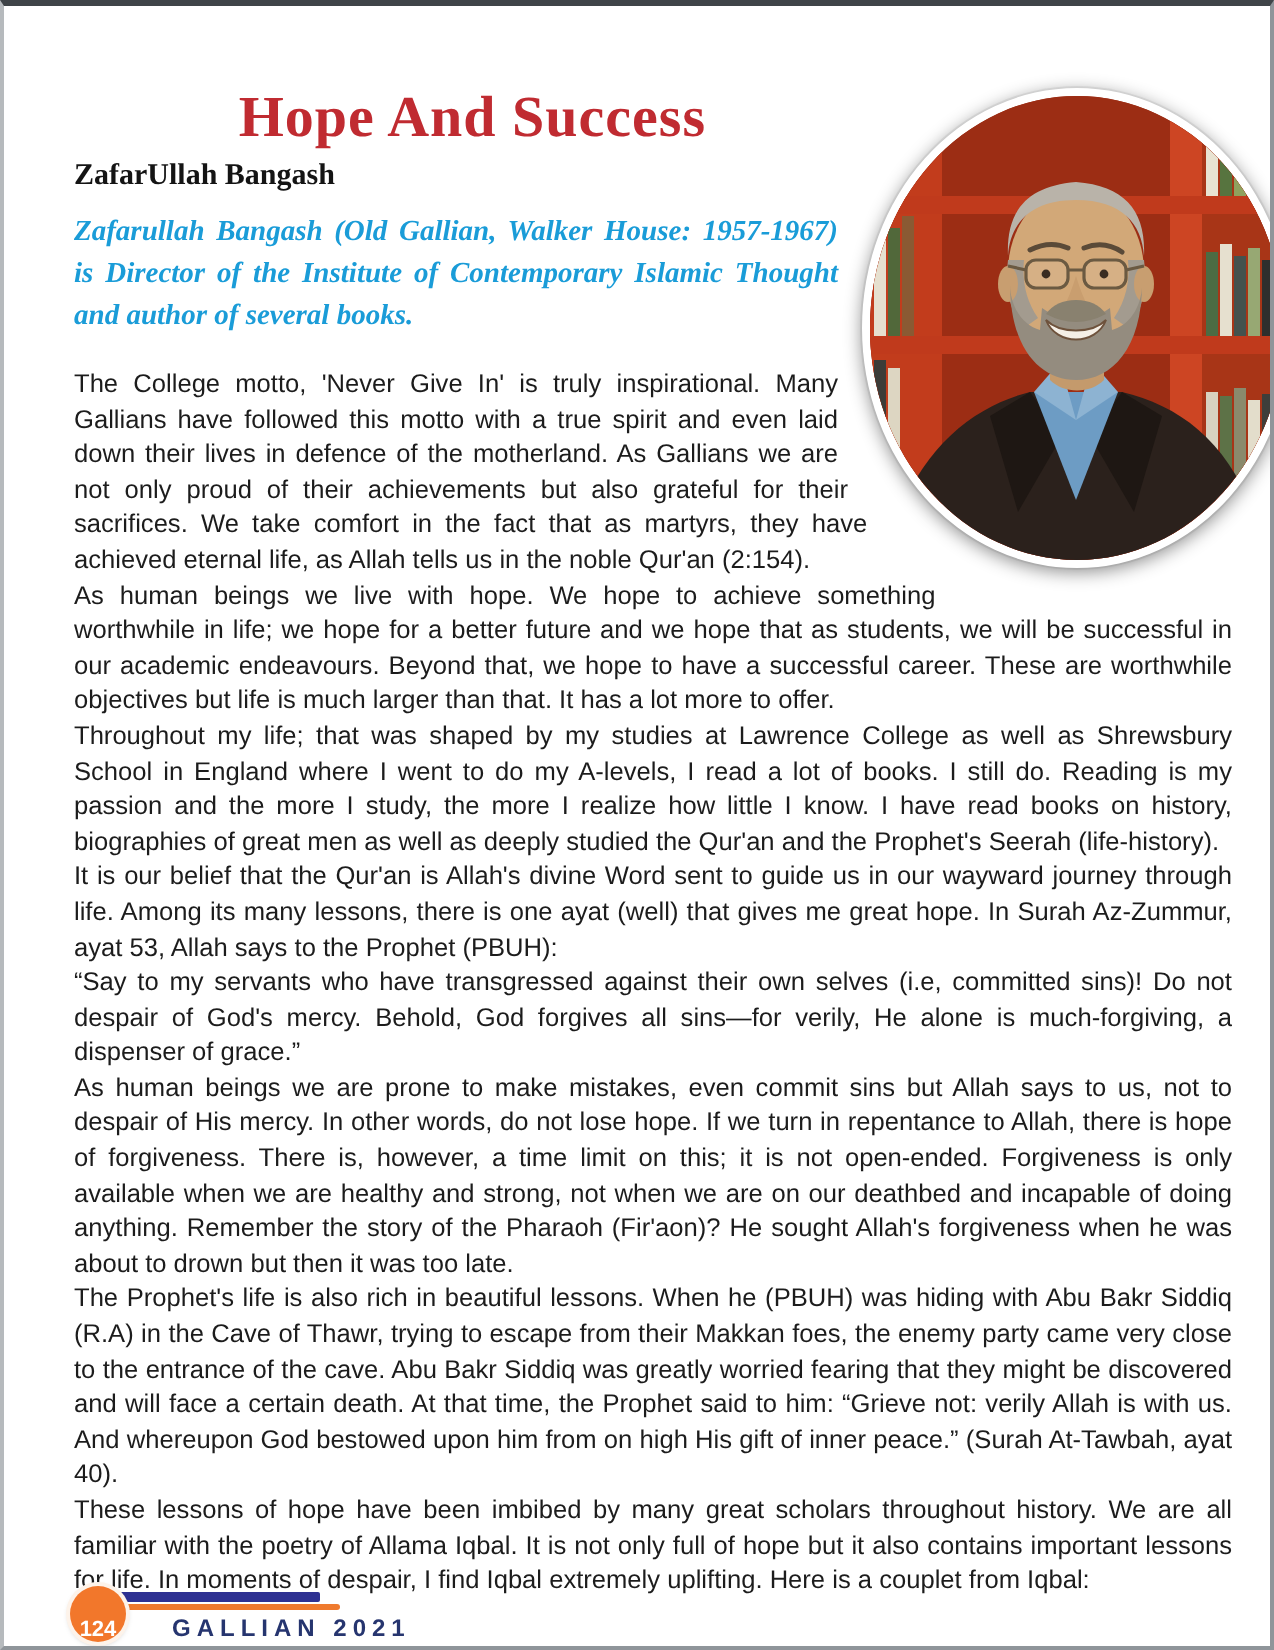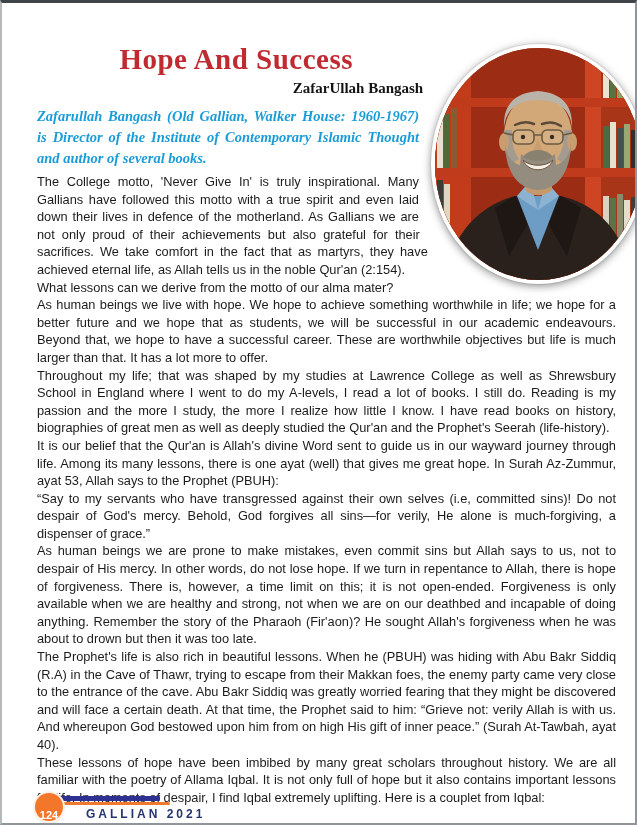--- a/index.html
+++ b/index.html
@@ -47,39 +47,39 @@
     text-align:center;
     font-family:"Liberation Serif", serif;
     font-size:29px;
     font-weight:bold;
     letter-spacing:0.5px;
     color:var(--title);
     line-height:32px;
   }
   .author{
     margin:5px 0 0 0;
-    text-align:right;
+    text-align:left;
     font-family:"Liberation Serif", serif;
     font-size:15px;
     font-weight:bold;
     color:#141414;
     line-height:17px;
   }
   .intro{
     margin:9px 0 0 0;
     font-family:"Liberation Serif", serif;
     font-style:italic;
     font-weight:bold;
     font-size:14.5px;
     line-height:21px;
     color:var(--intro);
     text-align:justify;
   }
   .body-text{
-    margin-top:4px;
+    margin-top:14px;
     font-size:12.8px;
     line-height:17.6px;
     color:var(--body-text);
     text-align:justify;
   }
   .body-text p{margin:0;}
 
   
   .footer-rule-navy{
     position:absolute;left:52px;top:793px;
@@ -190,25 +190,24 @@
 
           <path d="M88,109 q15,8 30,0 q-5,-7 -15,-7 q-10,0 -15,7 Z" fill="#89816f"></path>
 
           <path d="M88,112 C95,119 111,119 118,112 C113,125 93,125 88,112 Z" fill="#f5efe6" stroke="#6e523c" stroke-width="1"></path>
         </g>
       </svg>
     </div>
 
     <h1 class="title">Hope And Success</h1>
     <h2 class="author">ZafarUllah Bangash</h2>
-    <p class="intro">Zafarullah Bangash (Old Gallian, Walker House: 1960-1967) is Director of the Institute of Contemporary Islamic Thought and author of several books.</p>
+    <p class="intro">Zafarullah Bangash (Old Gallian, Walker House: 1957-1967) is Director of the Institute of Contemporary Islamic Thought and author of several books.</p>
 
     <div class="body-text">
         <p>The College motto, 'Never Give In' is truly inspirational. Many Gallians have followed this motto with a true spirit and even laid down their lives in defence of the motherland. As Gallians we are not only proud of their achievements but also grateful for their sacrifices. We take comfort in the fact that as martyrs, they have achieved eternal life, as Allah tells us in the noble Qur'an (2:154).</p>
-        <p>What lessons can we derive from the motto of our alma mater?</p>
         <p>As human beings we live with hope. We hope to achieve something worthwhile in life; we hope for a better future and we hope that as students, we will be successful in our academic endeavours. Beyond that, we hope to have a successful career. These are worthwhile objectives but life is much larger than that. It has a lot more to offer.</p>
         <p>Throughout my life; that was shaped by my studies at Lawrence College as well as Shrewsbury School in England where I went to do my A-levels, I read a lot of books. I still do. Reading is my passion and the more I study, the more I realize how little I know. I have read books on history, biographies of great men as well as deeply studied the Qur'an and the Prophet's Seerah (life-history).</p>
         <p>It is our belief that the Qur'an is Allah's divine Word sent to guide us in our wayward journey through life. Among its many lessons, there is one ayat (well) that gives me great hope. In Surah Az-Zummur, ayat 53, Allah says to the Prophet (PBUH):</p>
         <p>“Say to my servants who have transgressed against their own selves (i.e, committed sins)! Do not despair of God's mercy. Behold, God forgives all sins—for verily, He alone is much-forgiving, a dispenser of grace.”</p>
         <p>As human beings we are prone to make mistakes, even commit sins but Allah says to us, not to despair of His mercy. In other words, do not lose hope. If we turn in repentance to Allah, there is hope of forgiveness. There is, however, a time limit on this; it is not open-ended. Forgiveness is only available when we are healthy and strong, not when we are on our deathbed and incapable of doing anything. Remember the story of the Pharaoh (Fir'aon)? He sought Allah's forgiveness when he was about to drown but then it was too late.</p>
         <p>The Prophet's life is also rich in beautiful lessons. When he (PBUH) was hiding with Abu Bakr Siddiq (R.A) in the Cave of Thawr, trying to escape from their Makkan foes, the enemy party came very close to the entrance of the cave. Abu Bakr Siddiq was greatly worried fearing that they might be discovered and will face a certain death. At that time, the Prophet said to him: “Grieve not: verily Allah is with us. And whereupon God bestowed upon him from on high His gift of inner peace.” (Surah At-Tawbah, ayat 40).</p>
         <p>These lessons of hope have been imbibed by many great scholars throughout history. We are all familiar with the poetry of Allama Iqbal. It is not only full of hope but it also contains important lessons for life. In moments of despair, I find Iqbal extremely uplifting. Here is a couplet from Iqbal:</p>
       </div>
   </div>
 

